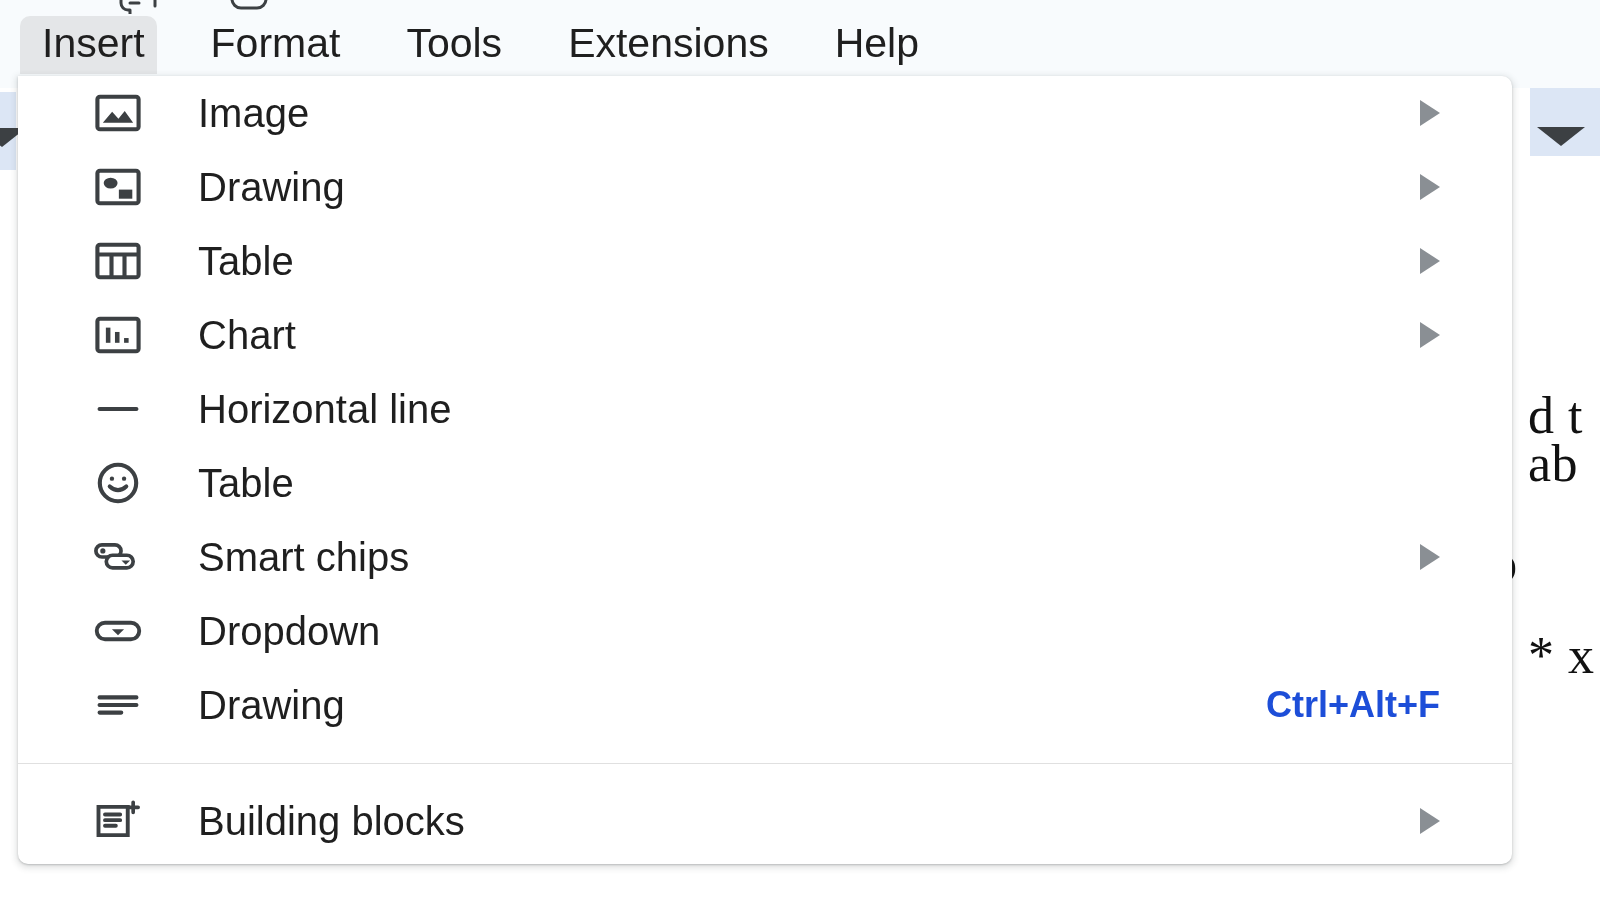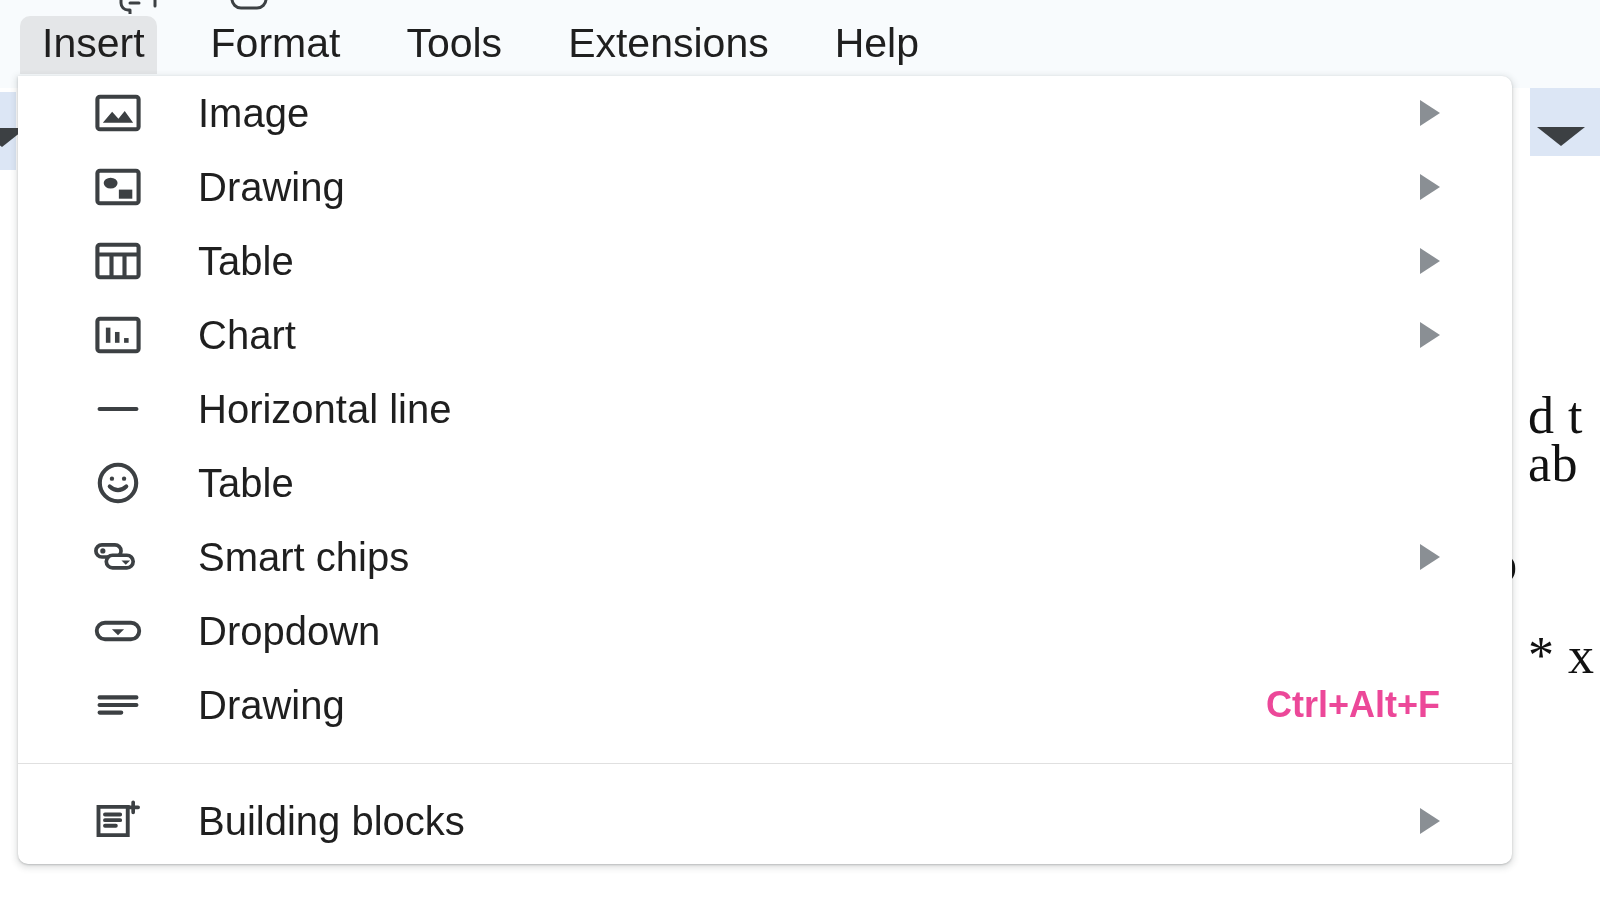--- a/index.html
+++ b/index.html
@@ -121,21 +121,21 @@
     color: #1f1f1f;
     line-height: 1;
     white-space: nowrap;
   }
 
   .mi-shortcut {
     position: absolute;
     right: 72px;
     font-size: 36px;
     font-weight: bold;
-    color: #ec4899;
+    color: #1d4ed8;
     white-space: nowrap;
   }
 
   .mi-arrow {
     position: absolute;
     right: 72px;
     width: 0; height: 0;
     border-left: 20px solid #8a8f94;
     border-top: 13px solid transparent;
     border-bottom: 13px solid transparent;

